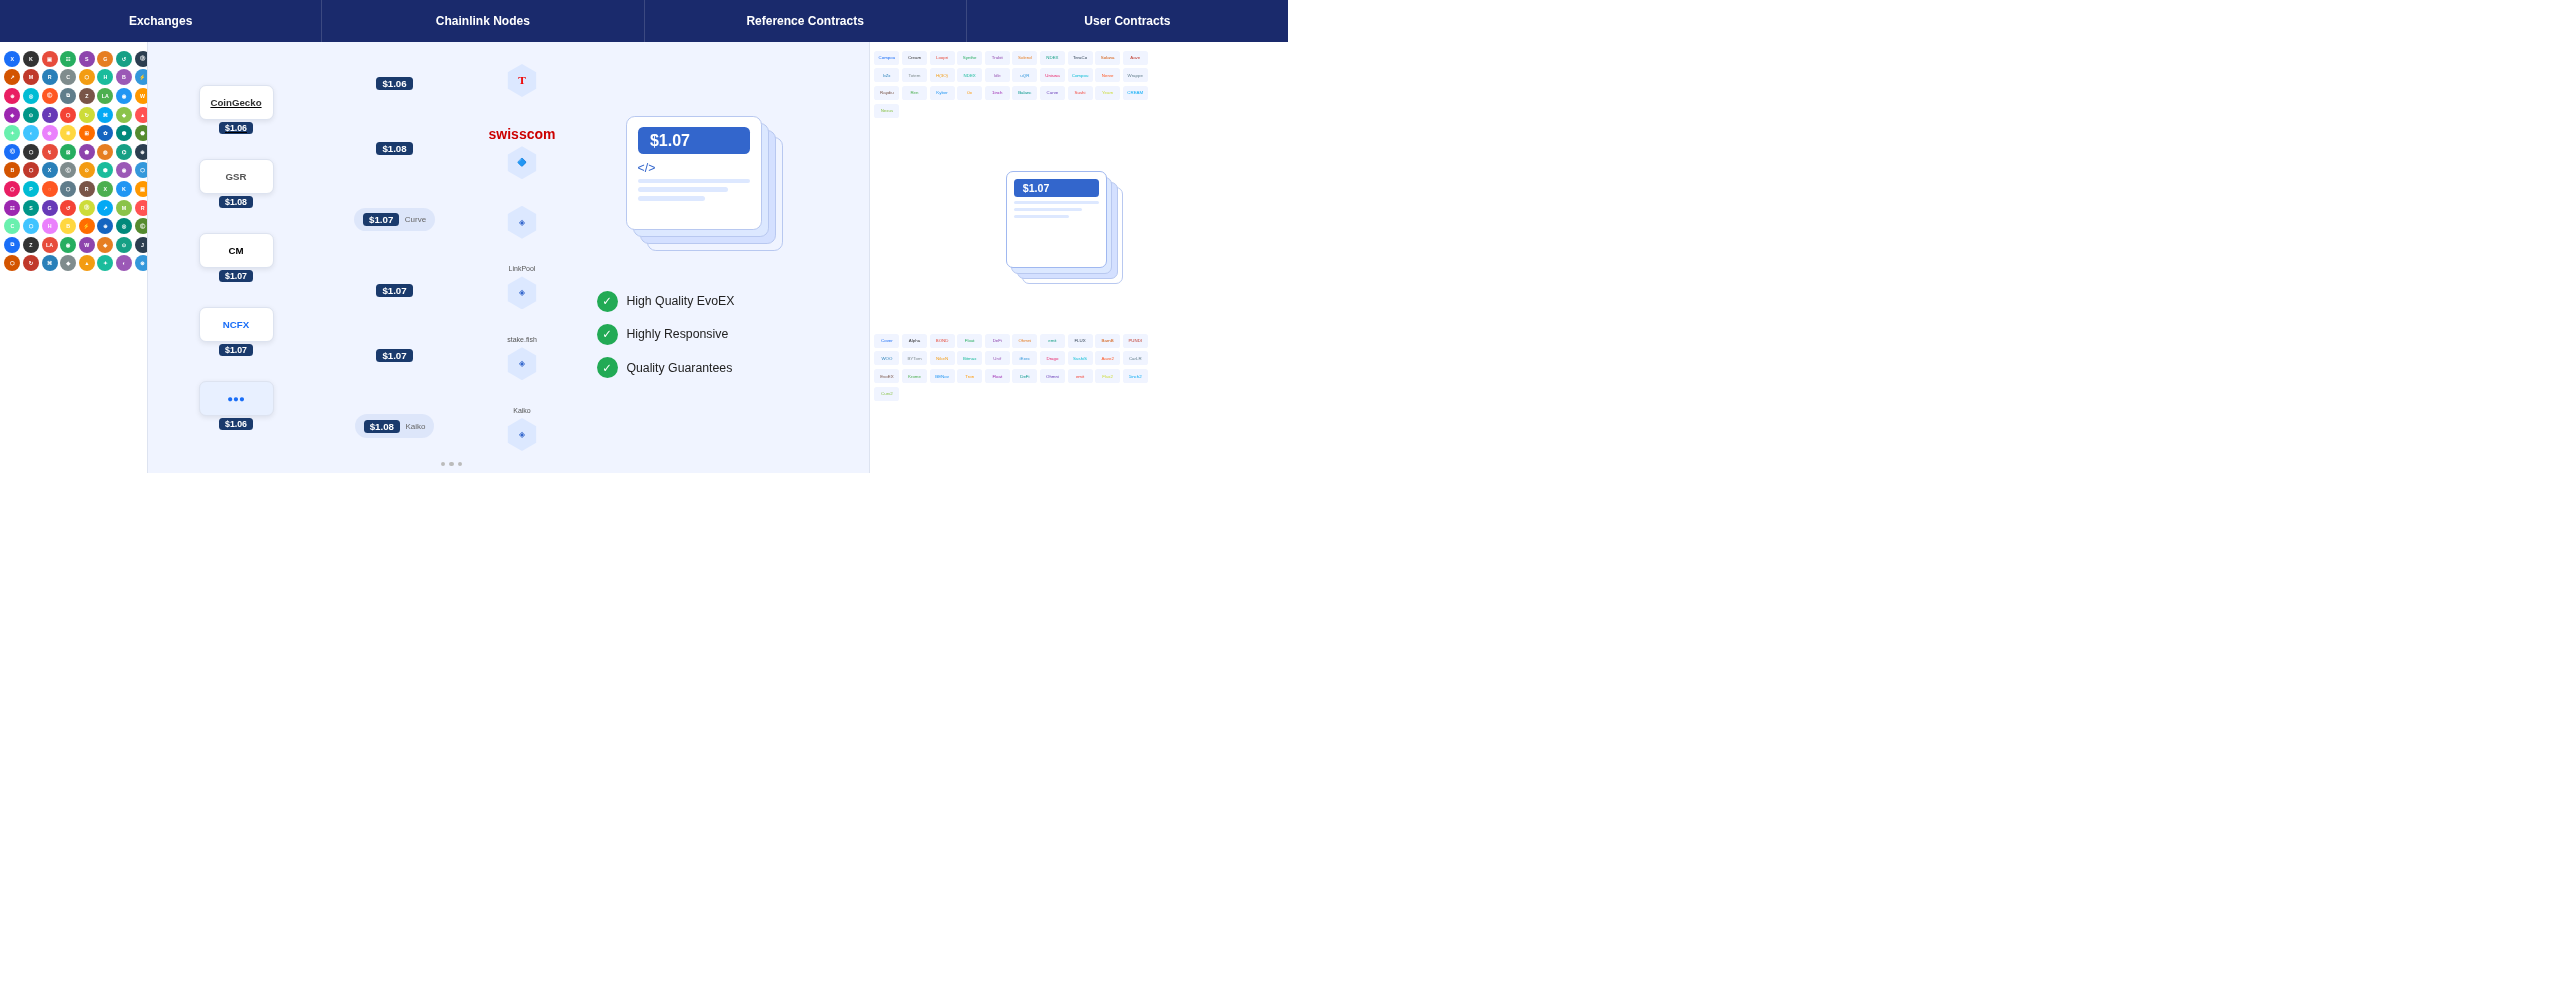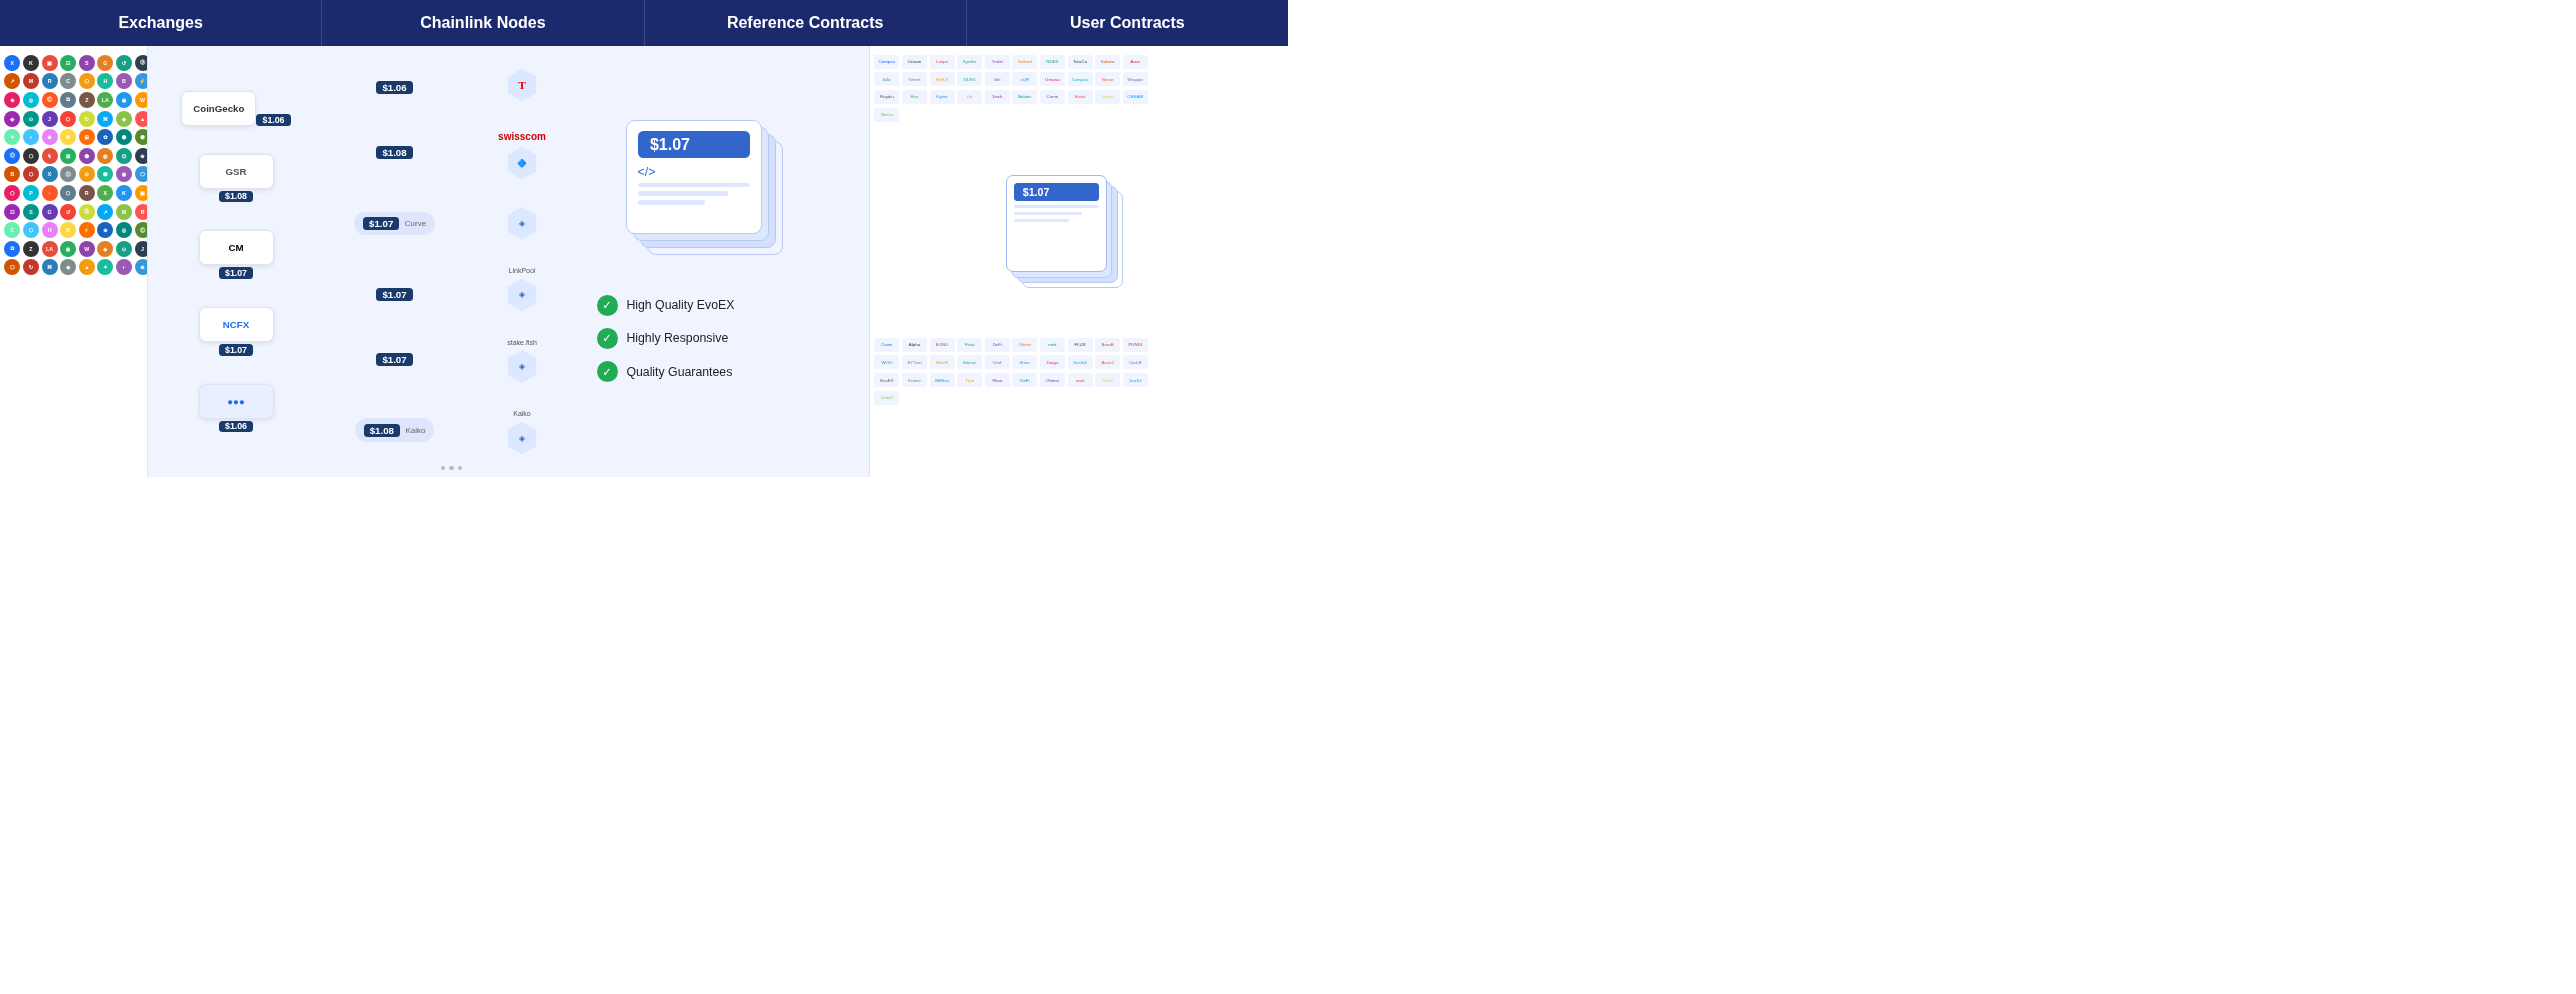--- a/index.html
+++ b/index.html
@@ -22,21 +22,21 @@
       display: flex;
       width: 100%;
       background: #1a2a6c;
     }
 
     .header-cell {
       flex: 1;
       padding: 14px 8.8px;
       text-align: center;
       color: #fff;
-      font-size: 16px;
+      font-size: 12px;
       font-weight: 600;
       border-right: 0.9px solid rgba(255,255,255,0.15);
     }
     .header-cell:last-child { border-right: none; }
 
     .agg-badge {
       background: #1a3a6c;
       color: #fff;
       border-radius: 3.5px;
       padding: 0.9px 6.2px;
@@ -457,21 +457,21 @@
           <div class="exc-logo" style="background: rgb(243, 156, 18); font-size: 5.3px;">▲</div>
           <div class="exc-logo" style="background: rgb(26, 188, 156); font-size: 5.3px;">✦</div>
           <div class="exc-logo" style="background: rgb(155, 89, 182); font-size: 5.3px;">◐</div>
           <div class="exc-logo" style="background: rgb(52, 152, 219); font-size: 5.3px;">⊛</div>
         </div>
     </div>
 
     <div class="col-aggregators">
 
       <div class="agg-col-inner" id="agg-col" style="width: 100%; height: 100%; display: flex; flex-direction: column; justify-content: space-around; align-items: center; padding: 13px 4.4px;">
-          <div style="display: flex; flex-direction: row; align-items: flex-end;">
+          <div style="display: flex; flex-direction: column; align-items: center; text-decoration: underline;">
             <div style="width: 75px; height: 35px; background: rgb(255, 255, 255); border-radius: 7px; border: 0.9px solid rgb(221, 227, 240); box-shadow: rgba(0, 0, 0, 0.08) 0px 1.8px 5.3px; display: flex; align-items: center; justify-content: center; font-size: 9.7px; font-weight: 700; color: rgb(51, 51, 51);">CoinGecko</div>
             <div style="background: rgb(26, 58, 108); color: rgb(255, 255, 255); border-radius: 3.5px; padding: 0.9px 6.2px; font-size: 8.8px; font-weight: 600; margin-top: 1.8px;">$1.06</div>
           </div>
           <div style="display: flex; flex-direction: column; align-items: center;">
             <div style="width: 75px; height: 35px; background: rgb(255, 255, 255); border-radius: 7px; border: 0.9px solid rgb(221, 227, 240); box-shadow: rgba(0, 0, 0, 0.08) 0px 1.8px 5.3px; display: flex; align-items: center; justify-content: center; font-size: 9.7px; font-weight: 700; color: rgb(85, 85, 85);">GSR</div>
             <div style="background: rgb(26, 58, 108); color: rgb(255, 255, 255); border-radius: 3.5px; padding: 0.9px 6.2px; font-size: 8.8px; font-weight: 600; margin-top: 1.8px;">$1.08</div>
           </div>
           <div style="display: flex; flex-direction: column; align-items: center;">
             <div style="width: 75px; height: 35px; background: rgb(255, 255, 255); border-radius: 7px; border: 0.9px solid rgb(221, 227, 240); box-shadow: rgba(0, 0, 0, 0.08) 0px 1.8px 5.3px; display: flex; align-items: center; justify-content: center; font-size: 9.7px; font-weight: 700; color: rgb(0, 0, 0);">CМ</div>
             <div style="background: rgb(26, 58, 108); color: rgb(255, 255, 255); border-radius: 3.5px; padding: 0.9px 6.2px; font-size: 8.8px; font-weight: 600; margin-top: 1.8px;">$1.07</div>
@@ -519,21 +519,21 @@
         <div class="nodes-providers">
 
           <div class="provider-hex-item">
             <div class="hex-shape">
               <span style="color:#e00;font-weight:900;font-size:11.4px;font-family:serif;">T</span>
             </div>
             <div class="hex-label"></div>
           </div>
 
           <div class="provider-hex-item">
-            <div style="font-size:10px;color:#c00;font-weight:700;margin-bottom:1.8px;">swisscom</div>
+            <div style="font-size:14px;color:#c00;font-weight:700;margin-bottom:1.8px;">swisscom</div>
             <div class="hex-shape">
               <span style="font-size:8px;color:#3366cc;">🔷</span>
             </div>
           </div>
 
           <div class="provider-hex-item">
             <div class="hex-shape">
               <span style="font-size:8px;color:#3366cc;">◈</span>
             </div>
           </div>

